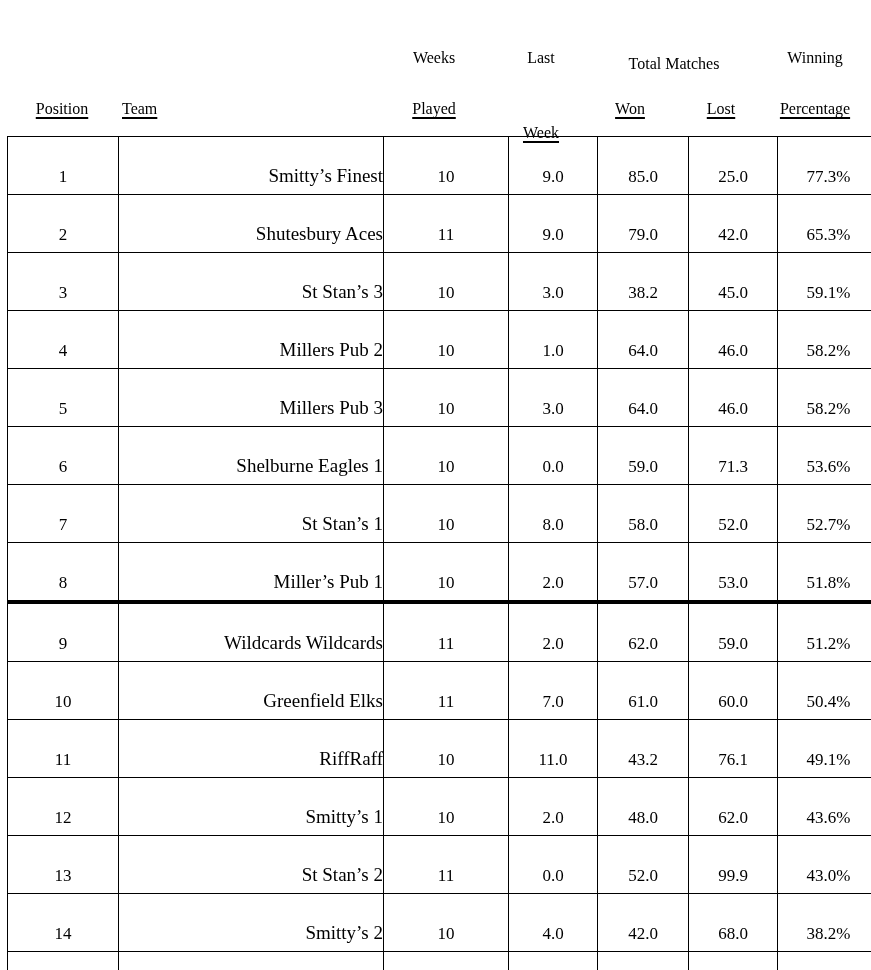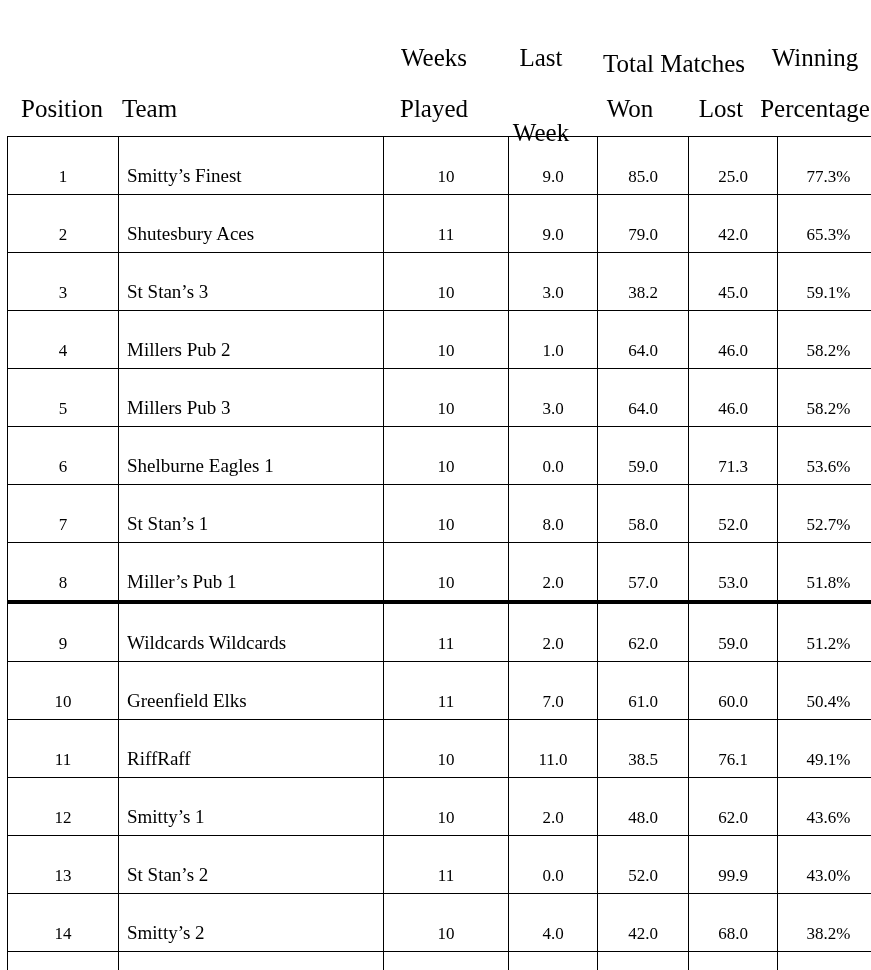--- a/index.html
+++ b/index.html
@@ -20,26 +20,27 @@
   
   .header-area {
     position: absolute;
     left: 0;
     top: 0;
     width: 871px;
     height: 136px;
   }
   .hdr {
     position: absolute;
-    font-size: 25px;
+    font-size: 16px;
     line-height: 20px;
     white-space: nowrap;
     color: #000;
   }
   .hdr.under {
+    text-decoration: underline;
     text-underline-offset: 3px;
     text-decoration-thickness: 1.5px;
   }
   .hdr.ctr {
     text-align: center;
     transform: translateX(-50%);
   }
 
   
   .h-weeks   { left: 434px; top: 48px; }
@@ -69,21 +70,21 @@
   .standings td {
     border: 1.5px solid #000000;
     height: 48px;
     padding: 0;
     vertical-align: bottom;
     line-height: 1;
   }
   .standings tr td { padding-bottom: 9px; }
 
   .c-pos  { width: 110px; text-align: center; font-size: 17px; }
-  .c-team { width: 256px; text-align: left; padding-left: 8px !important; }
+  .c-team { width: 256px; text-align: right; padding-left: 8px !important; }
   .c-num  { text-align: center; font-size: 17px; }
   .c-wp   { width: 124px; }
   .c-lw   { width: 88px; margin-top: 44px; }
   .c-won  { width: 90px; }
   .c-lost { width: 88px; }
   .c-pct  { width: 101px; }
 
   
   .standings tr.split-after td {
     border-bottom-width: 4px;
@@ -197,21 +198,21 @@
         <td class="c-num c-lw">7.0</td>
         <td class="c-num c-won">61.0</td>
         <td class="c-num c-lost">60.0</td>
         <td class="c-num c-pct">50.4%</td>
       </tr>
       <tr>
         <td class="c-pos">11</td>
         <td class="c-team">RiffRaff</td>
         <td class="c-num c-wp">10</td>
         <td class="c-num c-lw">11.0</td>
-        <td class="c-num c-won">38.5</td>
+        <td class="c-num c-won">43.2</td>
         <td class="c-num c-lost">76.1</td>
         <td class="c-num c-pct">49.1%</td>
       </tr>
       <tr>
         <td class="c-pos">12</td>
         <td class="c-team">Smitty’s 1</td>
         <td class="c-num c-wp">10</td>
         <td class="c-num c-lw">2.0</td>
         <td class="c-num c-won">48.0</td>
         <td class="c-num c-lost">62.0</td>

